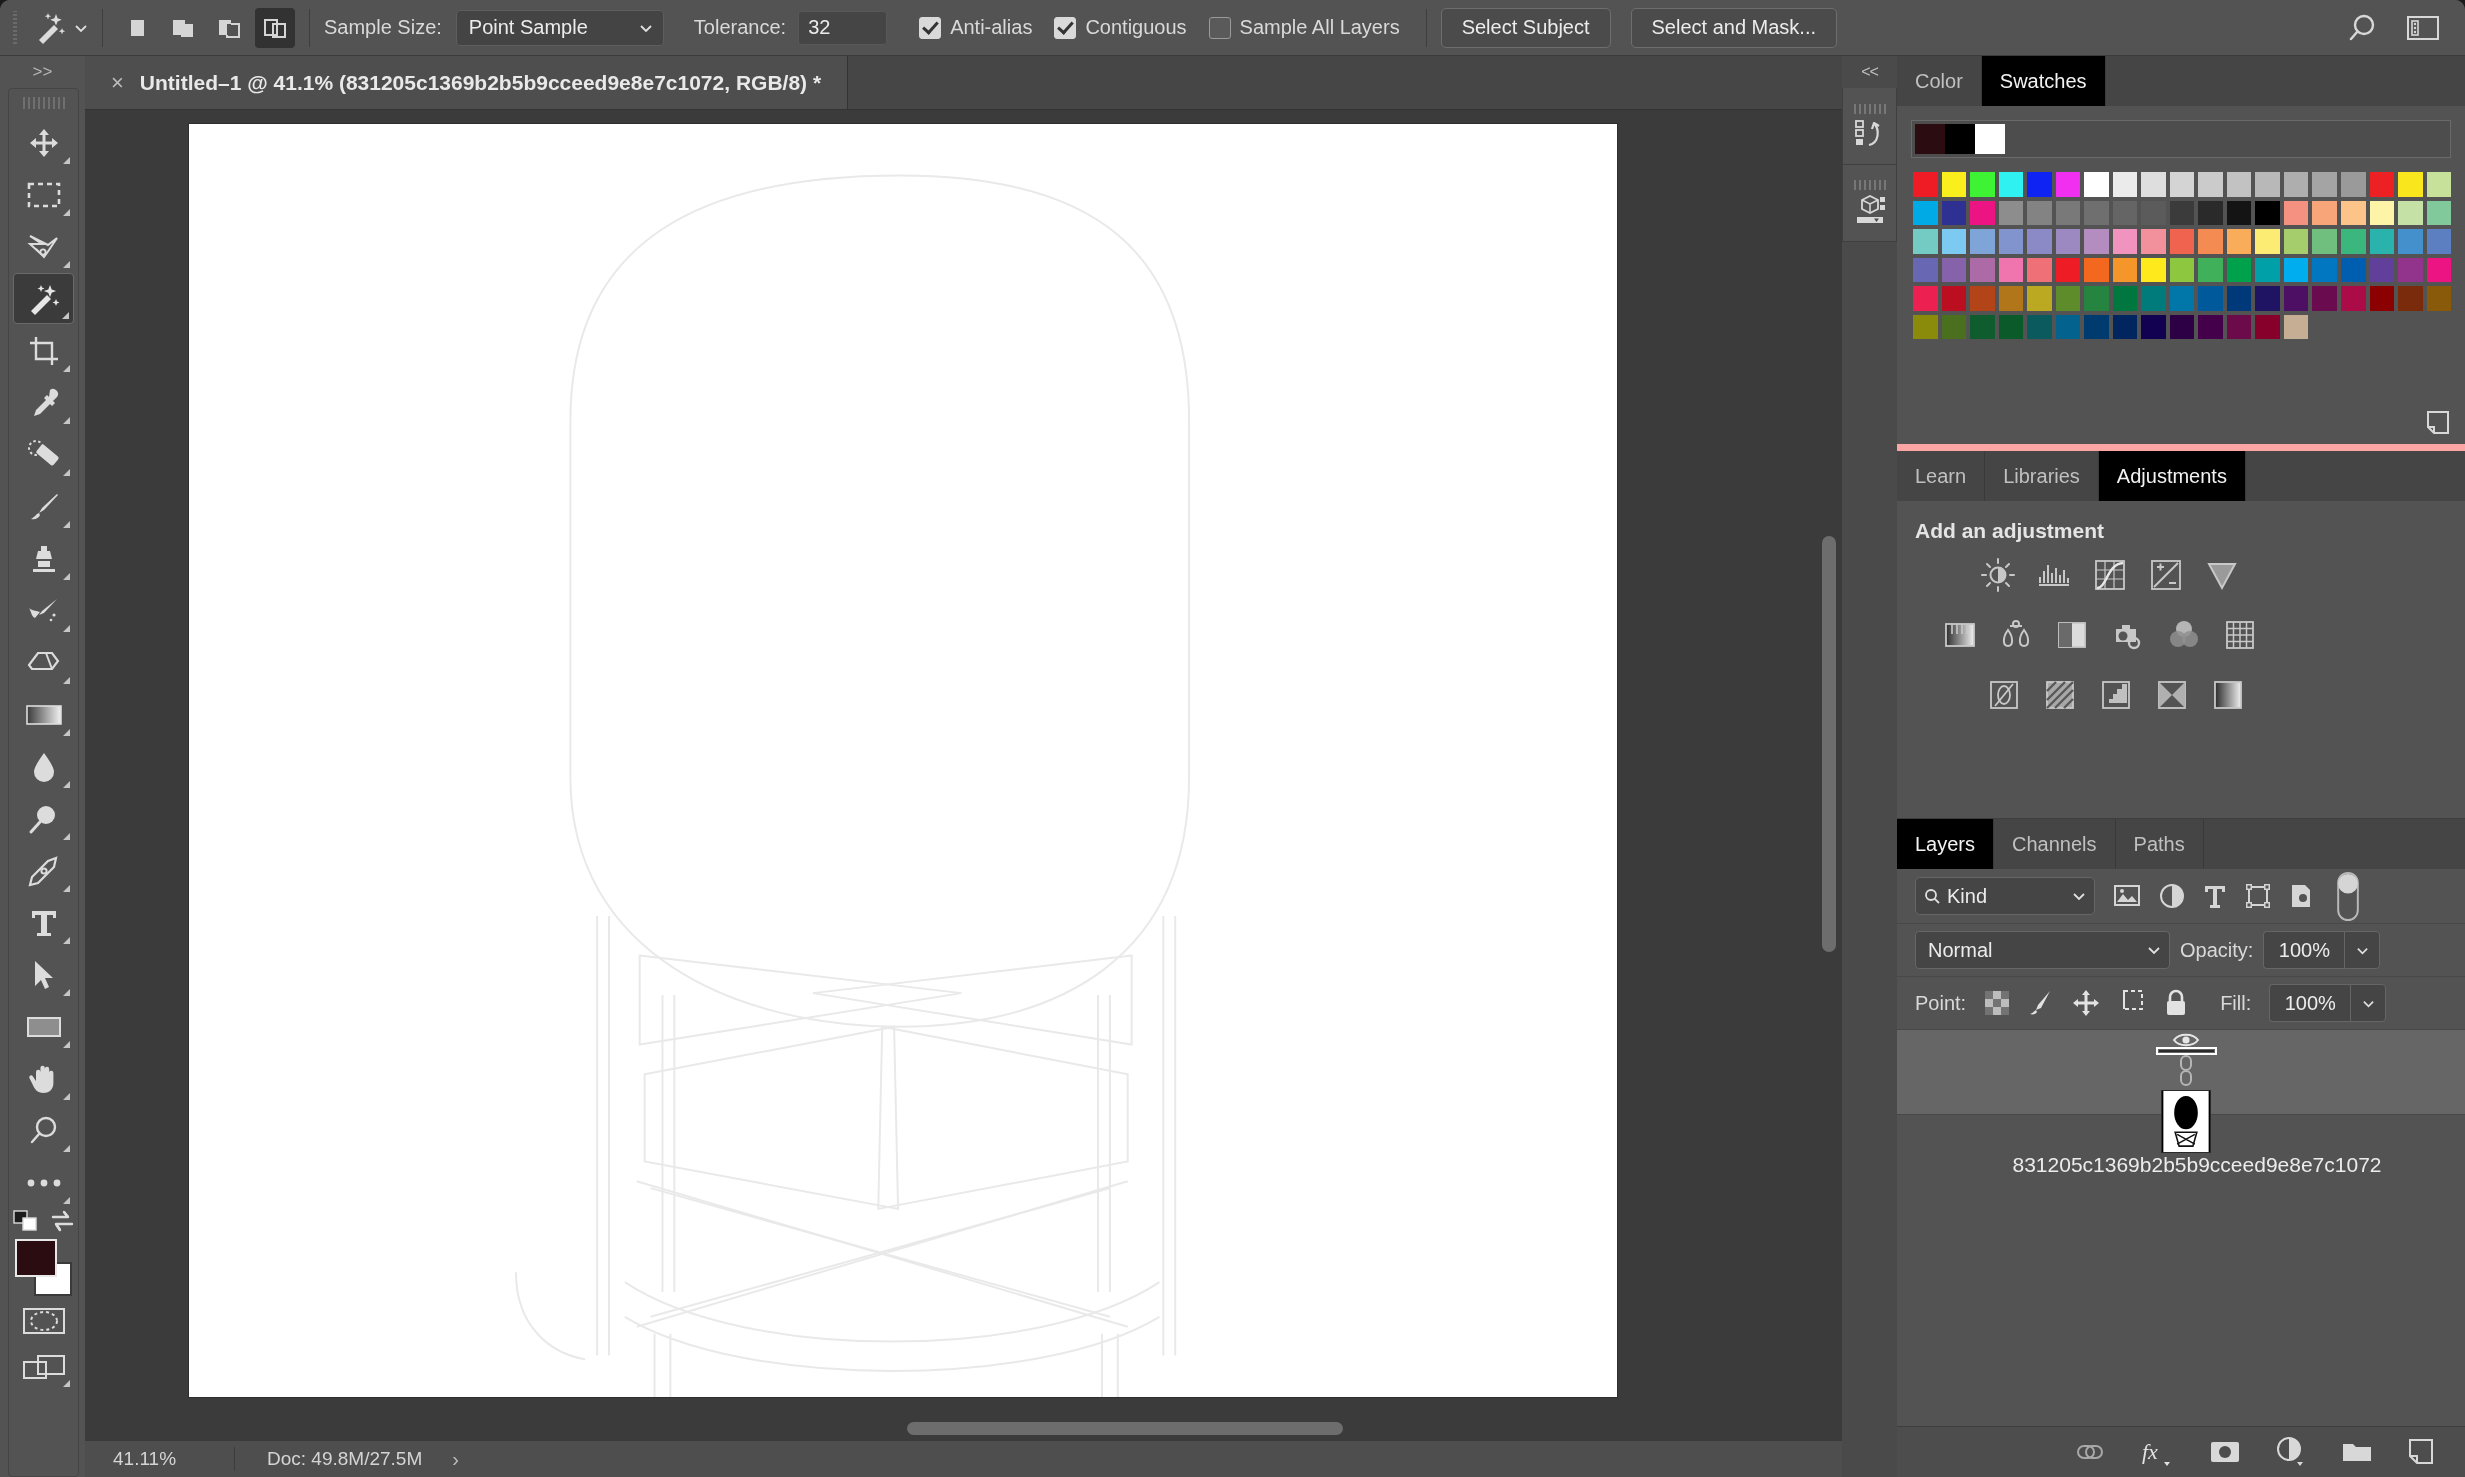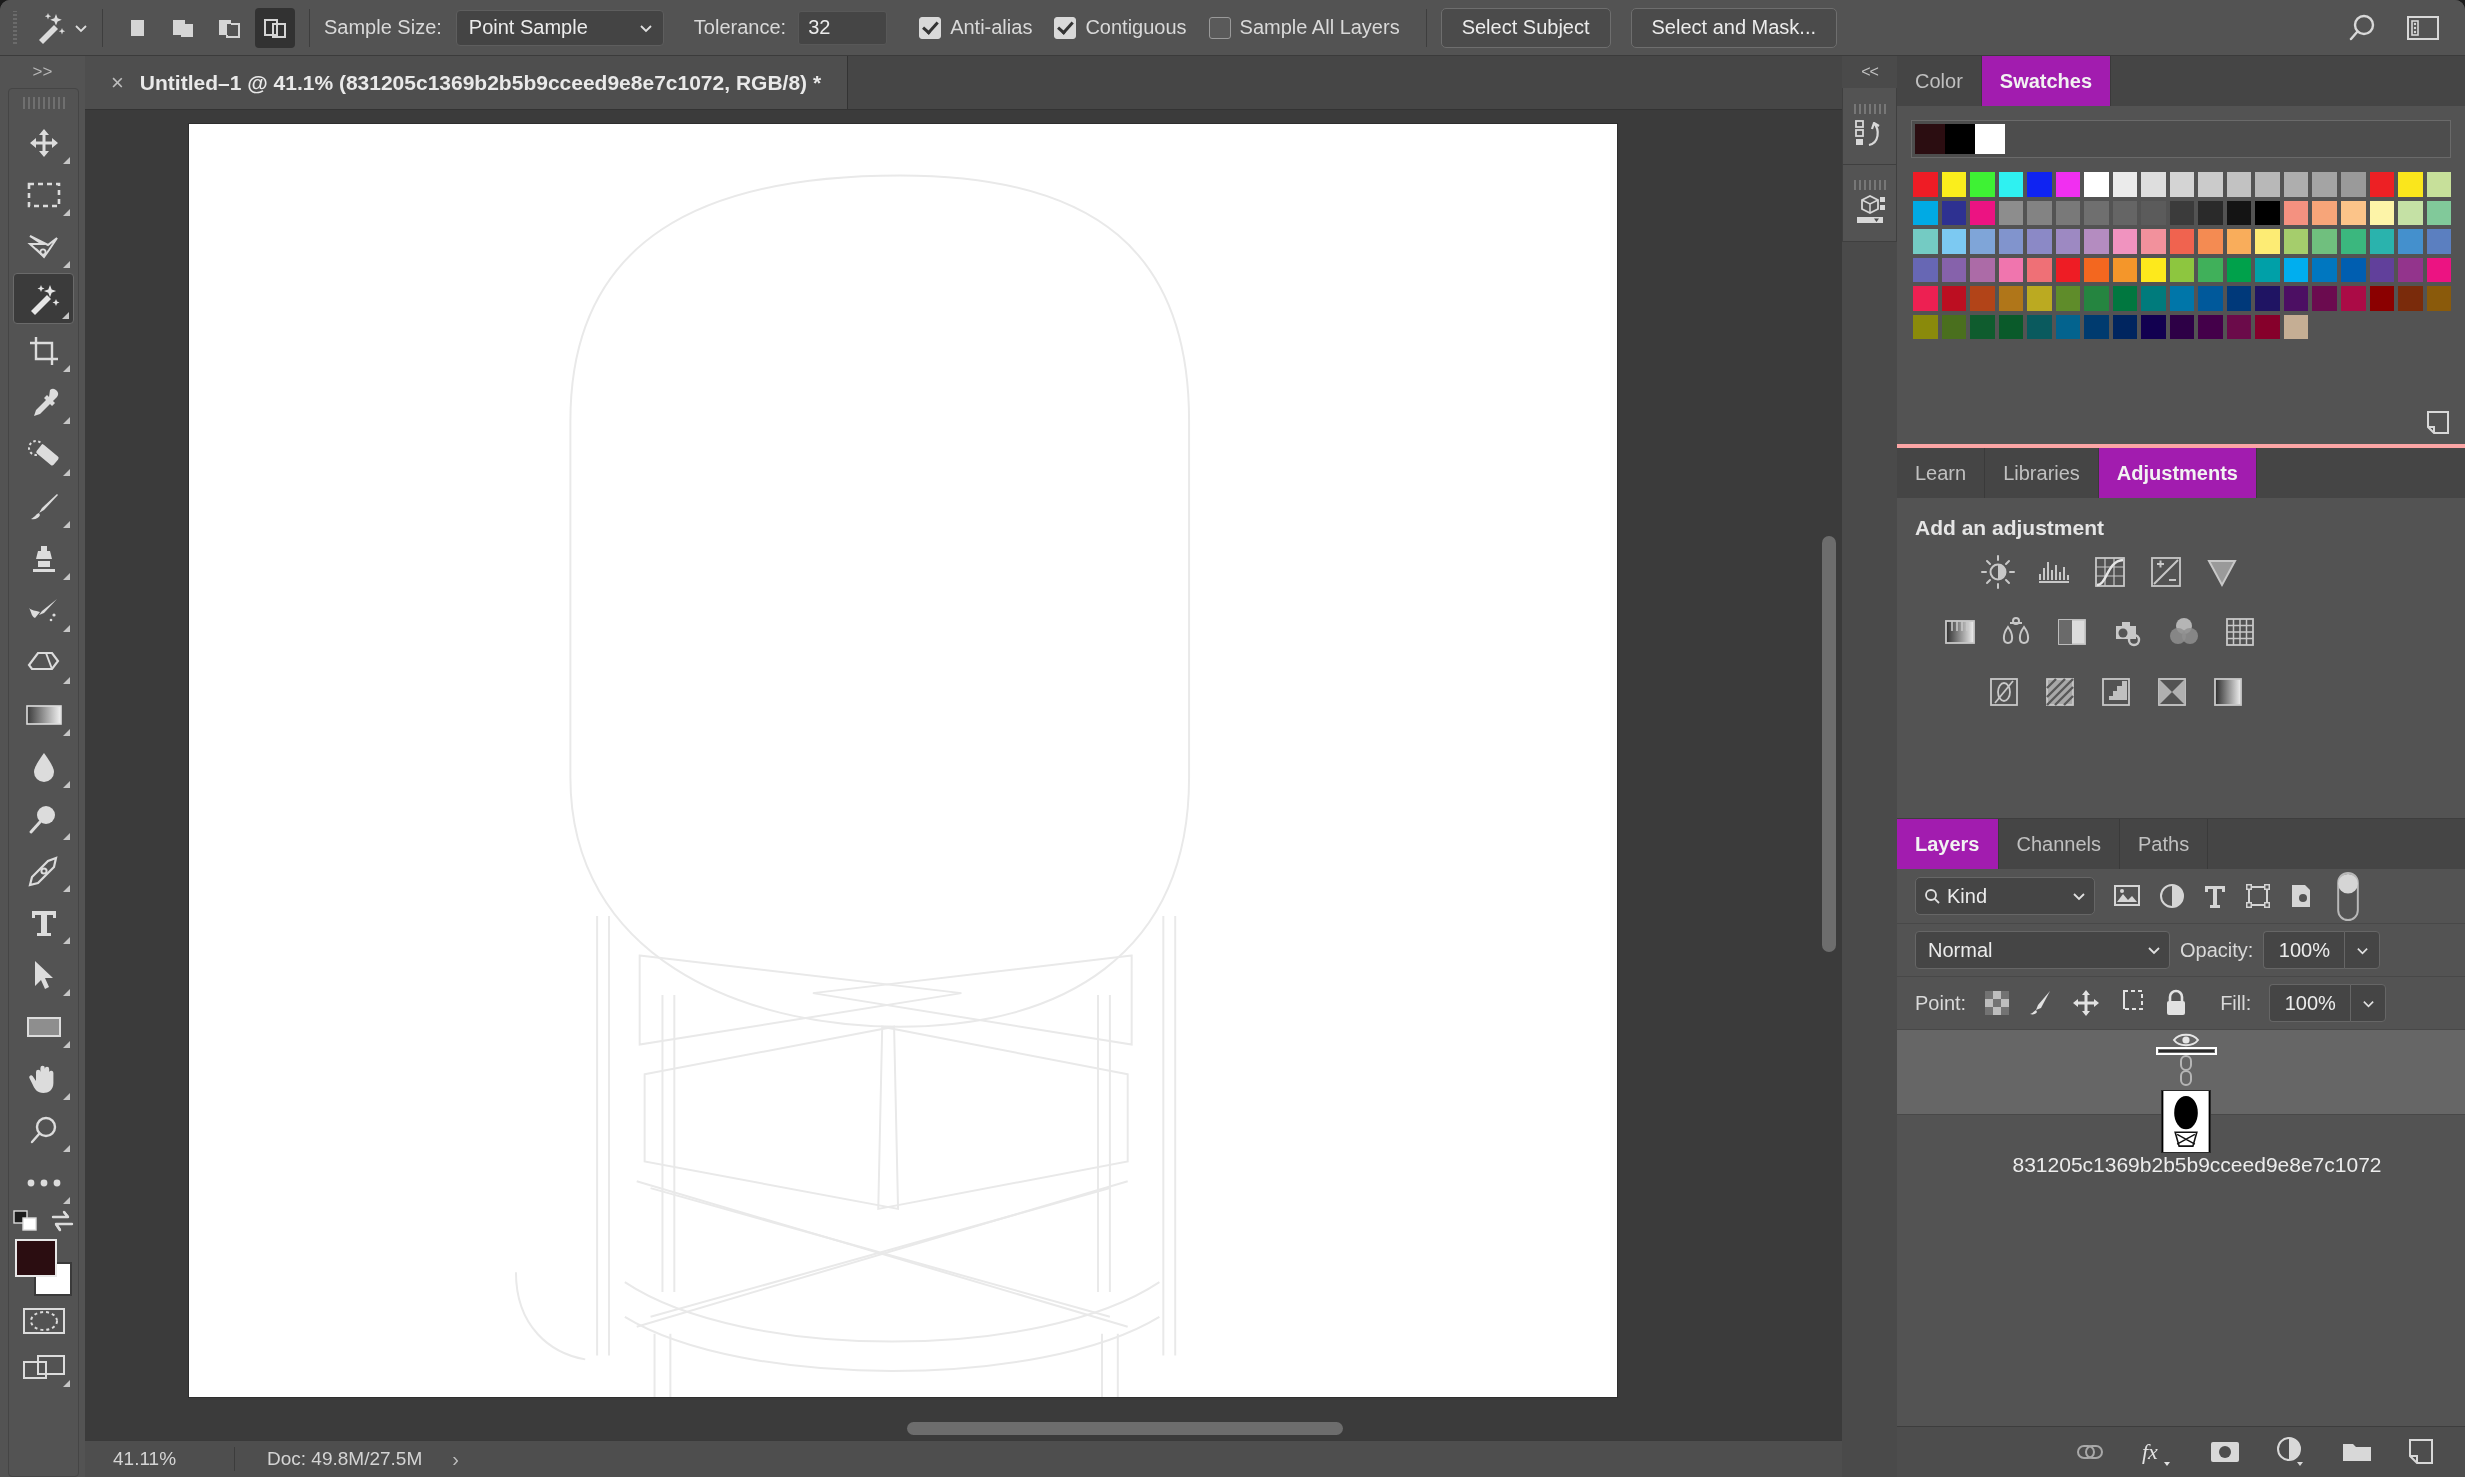--- a/index.html
+++ b/index.html
@@ -172,39 +172,39 @@
     background-image:repeating-linear-gradient(to right,#777 0 2px,transparent 2px 5px);
   }
   .panels{ flex:1; display:flex; flex-direction:column; min-width:0; }
 
   .panel{ background:#535353; display:flex; flex-direction:column; }
   .tabrow{ height:50px; flex:0 0 50px; display:flex; align-items:flex-end; background:#454545; }
   .ptab{
     height:50px; padding:0 18px; display:flex;align-items:center;
     font-size:20px; color:#c0c0c0; background:#454545; border-right:1px solid #3a3a3a;
   }
-  .ptab.active{ background:#a21caf; color:#f2f2f2; font-weight:bold; }
+  .ptab.active{ background:#000000; color:#f2f2f2; font-weight:normal; }
   .tabfill{ flex:1; background:#454545; border-left:1px solid #3a3a3a;}
 
   
   .sw-panel{ flex:0 0 388px; }
   .sw-recent{
     margin:14px 14px 0 14px; height:38px; border:1px solid #6a6a6a; background:#4d4d4d;
     display:flex; padding:3px;
   }
   .sw-recent i{ width:30px; height:30px; display:block; }
   .sw-grid{
     margin:14px 14px 0 16px; display:grid;
     grid-template-columns:repeat(19,1fr); gap:4px;
   }
   .sw-grid i{ display:block; width:100%; aspect-ratio:1/1; }
   .sw-foot{ flex:1; display:flex; align-items:flex-end; justify-content:flex-end; padding:0 14px 8px 0; }
 
   
-  .adj-panel{ flex:0 0 374px; border-top:4px solid #fca5a5; }
+  .adj-panel{ flex:0 0 374px; border-top:7px solid #fca5a5; }
   .adj-title{ font-size:21px; color:#e5e5e5; font-weight:bold; padding:18px 0 4px 18px; }
   .adj-rows{ padding:6px 0 0 79px; }
   .adj-row{ display:flex; gap:12px; margin-bottom:16px; }
   .adj-ic{ width:44px;height:44px; display:flex;align-items:center;justify-content:center; }
 
   
   .lay-panel{ flex:1; border-top:1px solid #3e3e3e; min-height:0; }
   .lay-filter{ height:55px; display:flex; align-items:center; gap:18px; padding:0 18px; border-bottom:1px solid #484848;}
   .kind-sel{
     height:38px; width:180px; background:#454545; border:1px solid #666; border-radius:5px;

